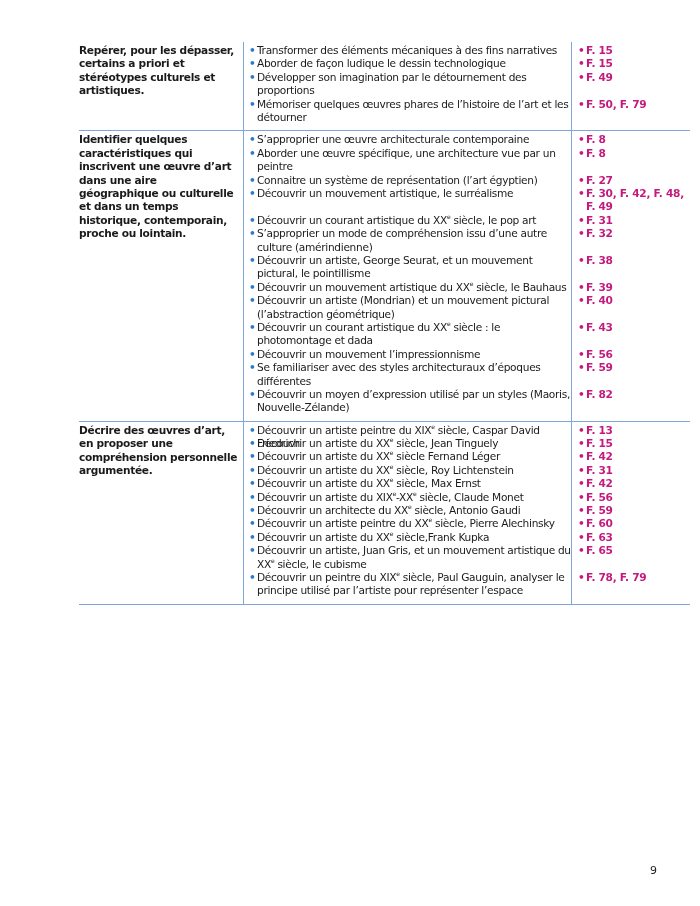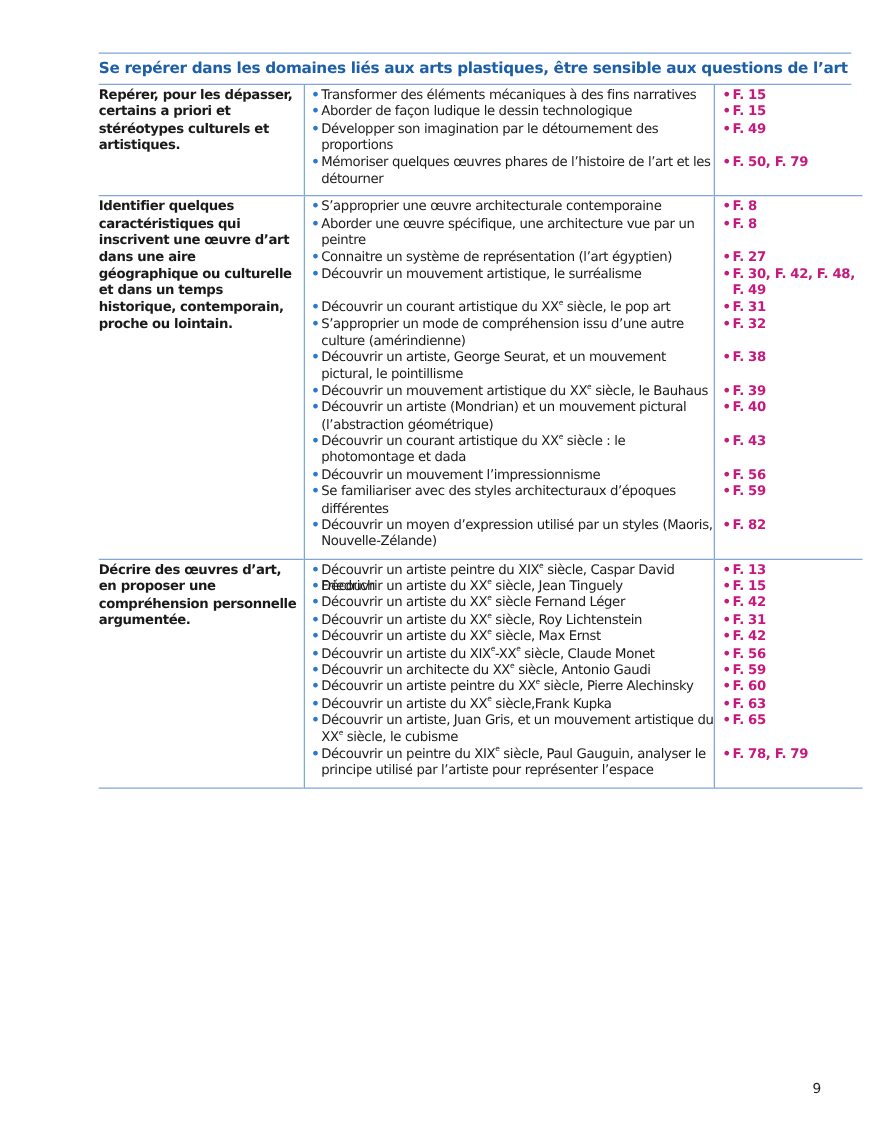--- a/index.html
+++ b/index.html
@@ -38,21 +38,20 @@
   .ref .bullet { color: #c4197e; }
   sup { font-size: 6px; vertical-align: 5px; line-height: 0; }
   .page-number {
     position: absolute; left: 650px; top: 864px; font-size: 11px; color: #222;
   }
 </style>
 </head>
 <body>
 
 <div class="page">
-  <div class="section-title">Se repérer dans les domaines liés aux arts plastiques, être sensible aux questions de l’art</div>
   <table>
     <tbody id="tbody">
         <tr class="row">
           <td class="c1">Repérer, pour les dépasser, certains a priori et stéréotypes culturels et artistiques.</td>
           <td class="c2">
             <div class="item" style="height: 13.4px;"><span class="bullet">•</span><span>Transformer des éléments mécaniques à des fins narratives</span></div>
             <div class="item" style="height: 13.4px;"><span class="bullet">•</span><span>Aborder de façon ludique le dessin technologique</span></div>
             <div class="item" style="height: 26.8px;"><span class="bullet">•</span><span>Développer son imagination par le détournement des proportions</span></div>
             <div class="item" style="height: 26.8px;"><span class="bullet">•</span><span>Mémoriser quelques œuvres phares de l’histoire de l’art et les détourner</span></div>
           </td>

